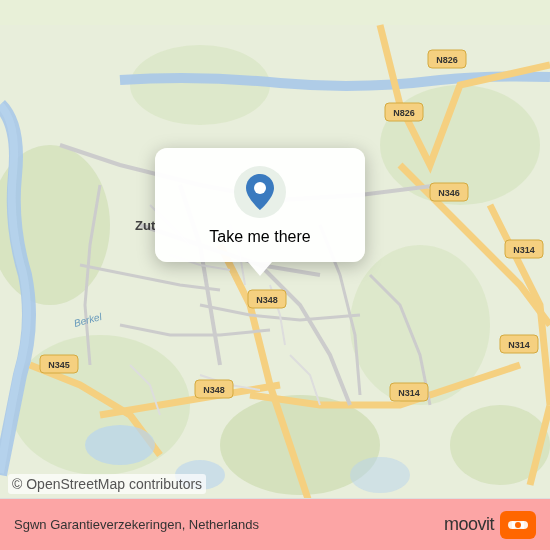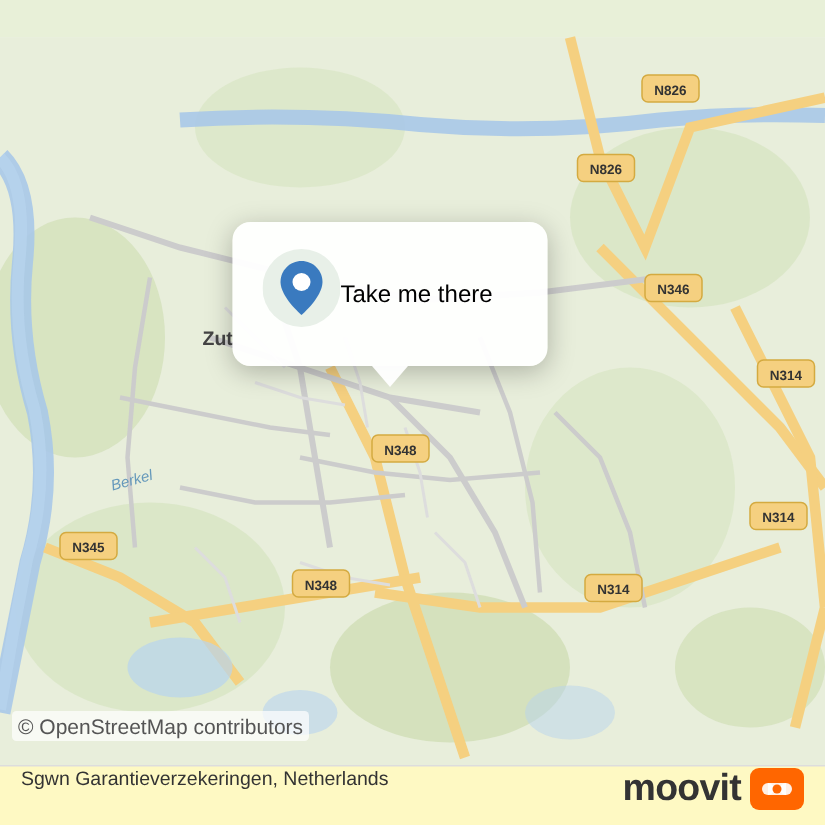--- a/index.html
+++ b/index.html
@@ -23,43 +23,43 @@
     #map-svg {
       position: absolute;
       top: 0; left: 0;
       width: 100%; height: 100%;
     }
 
     
     #bottom-bar {
       position: absolute;
       bottom: 0; left: 0; right: 0;
-      height: 40px;
-      background: #fef9c3;
+      height: 52px;
+      background: #fca5a5;
       border-top: 1px solid #ddd;
       display: flex;
-      align-items: flex-start;
+      align-items: center;
       justify-content: space-between;
       padding: 0 14px;
     }
 
     #location-label {
       font-size: 13px;
       color: #333;
     }
 
     #moovit-logo {
       display: flex;
       align-items: center;
       gap: 6px;
     }
 
     #moovit-text {
-      font-size: 25px;
-      font-weight: bold;
+      font-size: 18px;
+      font-weight: normal;
       color: #333;
       letter-spacing: -0.5px;
     }
 
     #moovit-icon {
       width: 36px;
       height: 28px;
       background: #ff6600;
       border-radius: 6px;
       display: flex;
@@ -75,20 +75,21 @@
     
     #tooltip {
       position: absolute;
       top: 148px;
       left: 155px;
       width: 210px;
       background: rgba(255,255,255,0.95);
       border-radius: 12px;
       box-shadow: 0 4px 18px rgba(0,0,0,0.25);
       display: flex;
+      flex-direction: column;
       align-items: center;
       padding: 18px 20px 16px 20px;
       z-index: 10;
     }
 
     #pin-icon {
       width: 52px;
       height: 52px;
       margin-bottom: 10px;
     }

